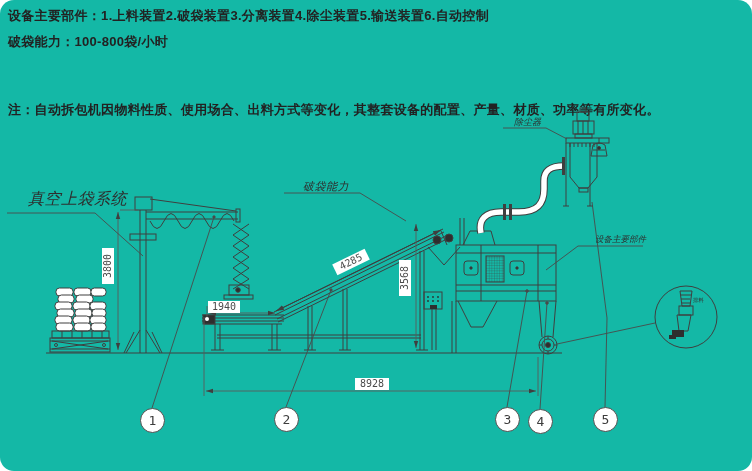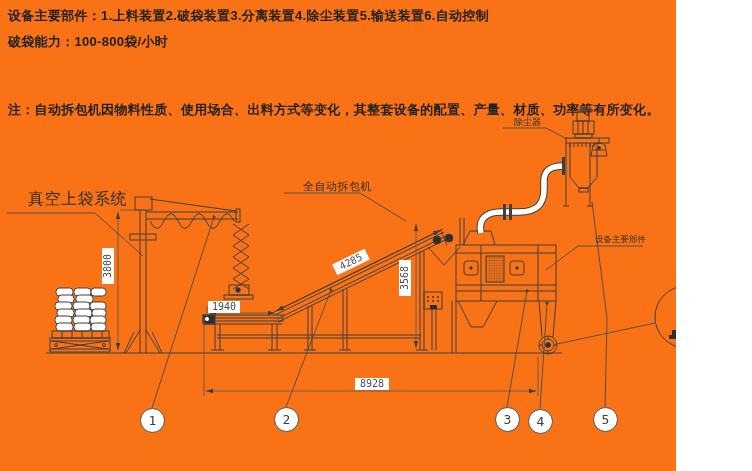--- a/index.html
+++ b/index.html
@@ -1,21 +1,21 @@
 <!DOCTYPE html>
 <html><head>
 <meta charset="utf-8">
 <style>
   html,body{margin:0;padding:0;background:#fff;}
-  .stage{position:relative;width:676px;height:471px;background:#f97316;overflow:hidden;
-         font-family:"Liberation Sans",sans-serif;color:#1f1f1f;}
+  .stage{position:relative;width:752px;height:471px;background:#14b8a6;overflow:hidden;
+         font-family:"Liberation Sans",sans-serif;color:#1f1f1f;border-radius:14px;}
   .spec-line{position:absolute;left:8px;white-space:nowrap;font-size:13px;font-weight:600;
              letter-spacing:.3px;color:#222;}
   svg{position:absolute;left:0;top:0;}
-  .dwg-label{position:absolute;white-space:nowrap;color:#2e2e2e;}
+  .dwg-label{position:absolute;white-space:nowrap;color:#2e2e2e;font-style:italic;}
   .dim{position:absolute;font-family:"DejaVu Sans Mono",monospace;font-size:10px;color:#4a4a4a;
        text-align:center;line-height:12px;background:#fff;}
   .callout{position:absolute;width:23px;height:23px;border:1.2px solid #4f4f4f;border-radius:50%;
            background:#fff;text-align:center;line-height:23px;font-size:13px;
            font-family:"DejaVu Sans Mono",monospace;color:#3d3d3d;}
   .tiny-note{position:absolute;font-size:5.5px;color:#333;white-space:nowrap;}
 </style>
 </head>
 <body>
 
@@ -197,21 +197,21 @@
       <path d="M507,407 L527,291"></path>
         <circle cx="527" cy="291" r="1.3" fill="#4a4a4a"></circle>
       <path d="M540,409 L547,303"></path>
         <circle cx="547" cy="303" r="1.3" fill="#4a4a4a"></circle>
       <polyline points="592,202 607,318 605,407"></polyline>
       <path d="M557,344 L655,323"></path>
     </g>
   </svg>
 
   <div class="dwg-label" style="left:28px;top:189px;font-size:16px;letter-spacing:.5px">真空上袋系统</div>
-  <div class="dwg-label" style="left:303px;top:179px;font-size:11px;letter-spacing:.5px">全自动拆包机</div>
+  <div class="dwg-label" style="left:303px;top:179px;font-size:11px;letter-spacing:.5px">破袋能力</div>
   <div class="dwg-label" style="left:514px;top:116px;font-size:9px">除尘器</div>
   <div class="dwg-label" style="left:595px;top:234px;font-size:8.5px">设备主要部件</div>
   <div class="tiny-note" style="left:693px;top:297px">排料</div>
 
   <div class="dim" style="left:90px;top:260px;width:36px;transform:rotate(-90deg)">3800</div>
   <div class="dim" style="left:208px;top:301px;width:32px">1940</div>
   <div class="dim" style="left:333px;top:256px;width:36px;transform:rotate(-26deg)">4285</div>
   <div class="dim" style="left:387px;top:272px;width:36px;transform:rotate(-90deg)">3568</div>
   <div class="dim" style="left:355px;top:378px;width:34px">8928</div>
 

